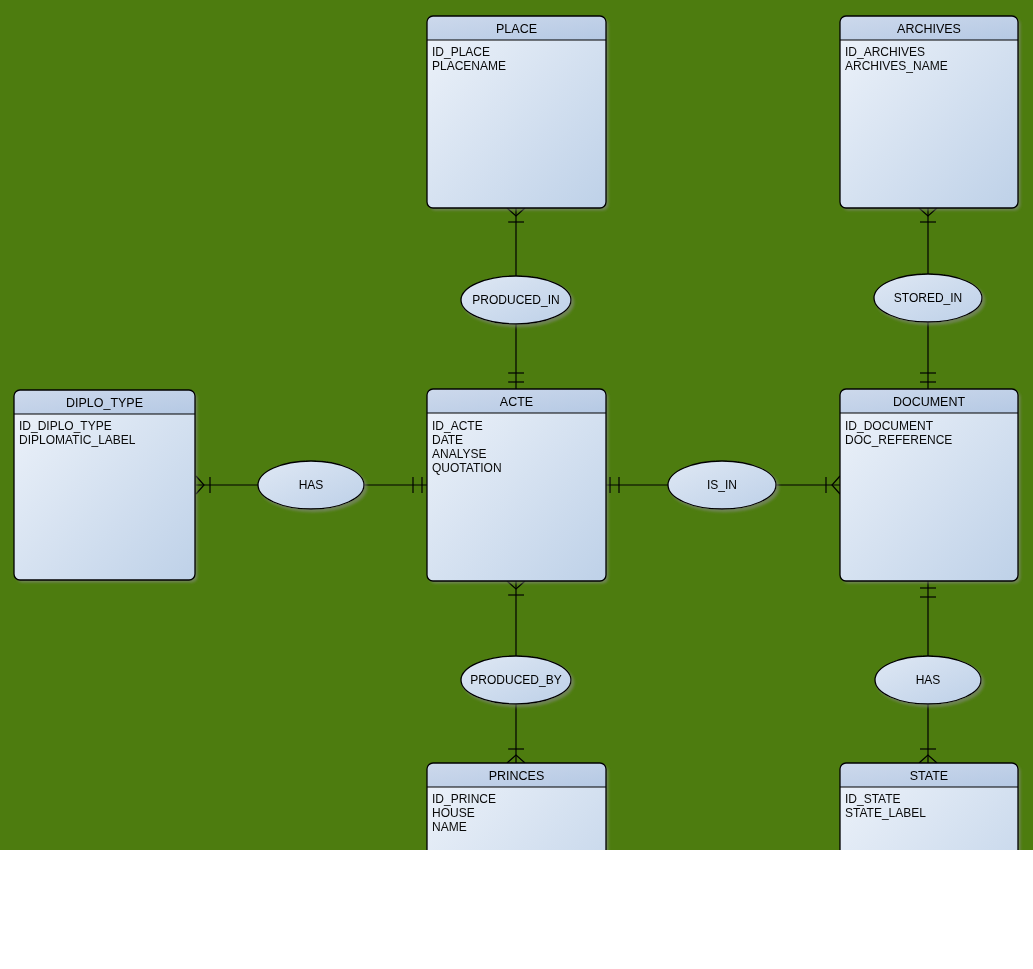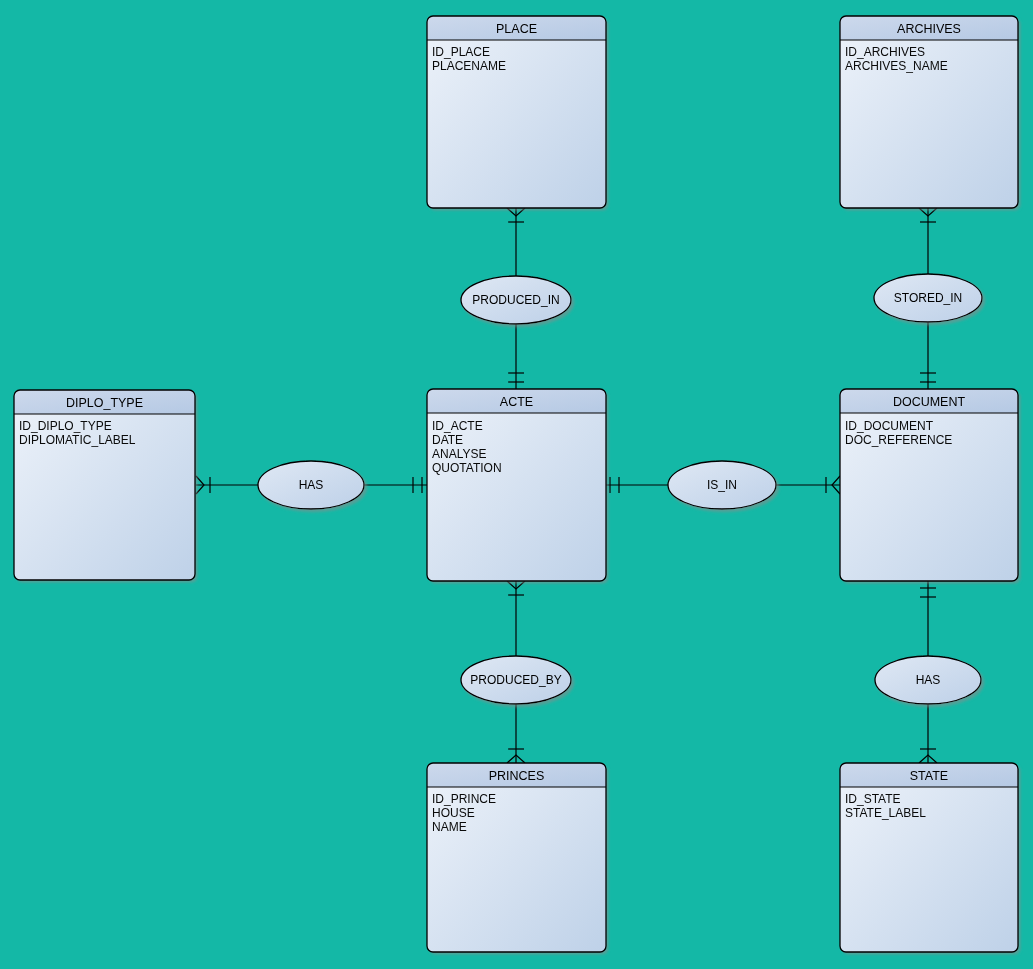--- a/index.html
+++ b/index.html
@@ -4,22 +4,22 @@
 <style>
   html, body {
     margin: 0;
     padding: 0;
     background: #ffffff;
     font-family: "Liberation Sans", sans-serif;
   }
   .stage {
     position: relative;
     width: 1033px;
-    height: 969px;
-    background: #14b8a6;
+    height: 850px;
+    background: #4d7c0f;
     text-decoration: underline;
   }
   .body-fill   { fill: url(#bodyGrad); stroke: none; }
   .header-fill { fill: url(#headGrad); stroke: none; }
   .outline     { fill: none; stroke: #000000; stroke-width: 1.3; }
   .sep         { stroke: #000000; stroke-width: 1.1; }
   .title {
     font-family: "Liberation Sans", sans-serif;
     font-size: 12.5px;
     fill: #000000;

